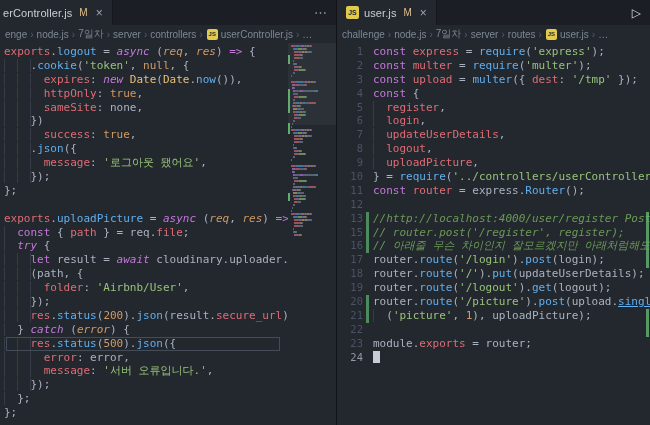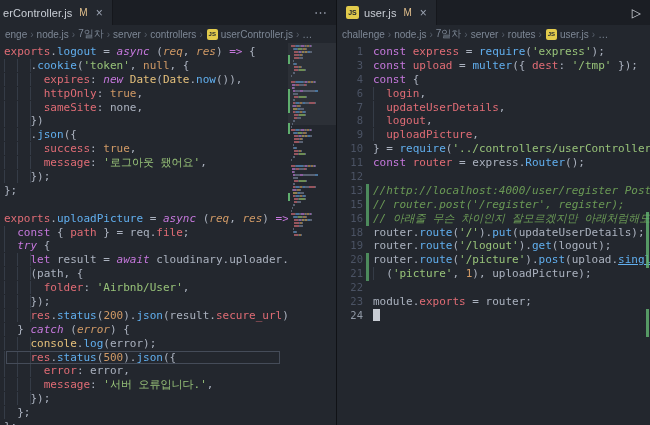--- a/index.html
+++ b/index.html
@@ -98,36 +98,35 @@
         <span class="crumb">…</span>
       </div>
     <div class="code-wrap">
       <div class="code">
           <div class="line"><span class="tk-v">exports</span><span class="tk-d">.</span><span class="tk-f">logout</span><span class="tk-d"> = </span><span class="tk-ki">async</span><span class="tk-d"> (</span><span class="tk-p">req</span><span class="tk-d">, </span><span class="tk-p">res</span><span class="tk-d">) </span><span class="tk-k">=&gt;</span><span class="tk-d"> {</span></div>
           <div class="line"><span class="tk-ind">    </span><span class="tk-d">.</span><span class="tk-f">cookie</span><span class="tk-d">(</span><span class="tk-s">'token'</span><span class="tk-d">, </span><span class="tk-n">null</span><span class="tk-d">, {</span></div>
           <div class="line"><span class="tk-ind">      </span><span class="tk-v">expires</span><span class="tk-d">: </span><span class="tk-ki">new</span><span class="tk-d"> </span><span class="tk-cls">Date</span><span class="tk-d">(</span><span class="tk-cls">Date</span><span class="tk-d">.</span><span class="tk-f">now</span><span class="tk-d">()),</span></div>
           <div class="line"><span class="tk-ind">      </span><span class="tk-v">httpOnly</span><span class="tk-d">: </span><span class="tk-n">true</span><span class="tk-d">,</span></div>
           <div class="line"><span class="tk-ind">      </span><span class="tk-v">sameSite</span><span class="tk-d">: none,</span></div>
           <div class="line"><span class="tk-ind">    </span><span class="tk-d">})</span></div>
+          <div class="line"><span class="tk-ind">      </span><span class="tk-v">success</span><span class="tk-d">: </span><span class="tk-n">true</span><span class="tk-d">,</span></div>
           <div class="line"><span class="tk-ind">    </span><span class="tk-d">.</span><span class="tk-f">json</span><span class="tk-d">({</span></div>
-          <div class="line"><span class="tk-ind">      </span><span class="tk-v">success</span><span class="tk-d">: </span><span class="tk-n">true</span><span class="tk-d">,</span></div>
           <div class="line"><span class="tk-ind">      </span><span class="tk-v">message</span><span class="tk-d">: </span><span class="tk-s">'로그아웃 됐어요'</span><span class="tk-d">,</span></div>
           <div class="line"><span class="tk-ind">    </span><span class="tk-d">});</span></div>
           <div class="line"><span class="tk-d">};</span></div>
           <div class="line"></div>
           <div class="line"><span class="tk-v">exports</span><span class="tk-d">.</span><span class="tk-f">uploadPicture</span><span class="tk-d"> = </span><span class="tk-ki">async</span><span class="tk-d"> (</span><span class="tk-p">req</span><span class="tk-d">, </span><span class="tk-p">res</span><span class="tk-d">) </span><span class="tk-k">=&gt;</span><span class="tk-d"> {</span></div>
           <div class="line"><span class="tk-ind">  </span><span class="tk-k">const</span><span class="tk-d"> { </span><span class="tk-v">path</span><span class="tk-d"> } = req.</span><span class="tk-v">file</span><span class="tk-d">;</span></div>
           <div class="line"><span class="tk-ind">  </span><span class="tk-ki">try</span><span class="tk-d"> {</span></div>
           <div class="line"><span class="tk-ind">    </span><span class="tk-k">let</span><span class="tk-d"> result = </span><span class="tk-ki">await</span><span class="tk-d"> cloudinary.uploader.</span><span class="tk-u">upload</span></div>
           <div class="line"><span class="tk-ind">    </span><span class="tk-d">(path, {</span></div>
           <div class="line"><span class="tk-ind">      </span><span class="tk-v">folder</span><span class="tk-d">: </span><span class="tk-s">'Airbnb/User'</span><span class="tk-d">,</span></div>
           <div class="line"><span class="tk-ind">    </span><span class="tk-d">});</span></div>
           <div class="line"><span class="tk-ind">    </span><span class="tk-v">res</span><span class="tk-d">.</span><span class="tk-f">status</span><span class="tk-d">(</span><span class="tk-n">200</span><span class="tk-d">).</span><span class="tk-f">json</span><span class="tk-d">(result.</span><span class="tk-v">secure_url</span><span class="tk-d">);</span></div>
           <div class="line"><span class="tk-ind">  </span><span class="tk-d">} </span><span class="tk-ki">catch</span><span class="tk-d"> (</span><span class="tk-p">error</span><span class="tk-d">) {</span></div>
-          <div class="line"><span class="tk-ind">    </span><span class="tk-cls">console</span><span class="tk-d">.</span><span class="tk-f">log</span><span class="tk-d">(error);</span></div>
           <div class="line hl"><span class="tk-ind">    </span><span class="tk-v">res</span><span class="tk-d">.</span><span class="tk-f">status</span><span class="tk-d">(</span><span class="tk-n">500</span><span class="tk-d">).</span><span class="tk-f">json</span><span class="tk-d">({</span></div>
           <div class="line"><span class="tk-ind">      </span><span class="tk-v">error</span><span class="tk-d">: error,</span></div>
           <div class="line"><span class="tk-ind">      </span><span class="tk-v">message</span><span class="tk-d">: </span><span class="tk-s">'서버 오류입니다.'</span><span class="tk-d">,</span></div>
           <div class="line"><span class="tk-ind">    </span><span class="tk-d">});</span></div>
           <div class="line"><span class="tk-ind">  </span><span class="tk-d">};</span></div>
           <div class="line"><span class="tk-d">};</span></div>
         </div>
       <div class="minimap">
         <div class="mm-slider"></div>
         <div class="mm-git" style="top:12px;height:9px"></div>
@@ -617,32 +616,35 @@
         <span class="crumb">routes</span>
         <span class="crumb-sep">›</span>
         <span class="jsicon sm">JS</span>
         <span class="crumb file">user.js</span>
         <span class="crumb-sep">›</span>
         <span class="crumb">…</span>
       </div>
     <div class="code-wrap">
       <div class="code">
           <div class="line"><span class="ln">1</span><span class="tk-k">const</span><span class="tk-d"> </span><span class="tk-v">express</span><span class="tk-d"> = </span><span class="tk-f">require</span><span class="tk-d">(</span><span class="tk-s">'express'</span><span class="tk-d">);</span></div>
+          <div class="line"><span class="ln">2</span><span class="tk-k">const</span><span class="tk-d"> </span><span class="tk-v">multer</span><span class="tk-d"> = </span><span class="tk-f">require</span><span class="tk-d">(</span><span class="tk-s">'multer'</span><span class="tk-d">);</span></div>
           <div class="line"><span class="ln">3</span><span class="tk-k">const</span><span class="tk-d"> </span><span class="tk-v">upload</span><span class="tk-d"> = </span><span class="tk-f">multer</span><span class="tk-d">({ </span><span class="tk-v">dest</span><span class="tk-d">: </span><span class="tk-s">'/tmp'</span><span class="tk-d"> });</span></div>
           <div class="line"><span class="ln">4</span><span class="tk-k">const</span><span class="tk-d"> {</span></div>
+          <div class="line"><span class="ln">5</span><span class="tk-ind">  </span><span class="tk-v">register</span><span class="tk-d">,</span></div>
           <div class="line"><span class="ln">6</span><span class="tk-ind">  </span><span class="tk-v">login</span><span class="tk-d">,</span></div>
           <div class="line"><span class="ln">7</span><span class="tk-ind">  </span><span class="tk-v">updateUserDetails</span><span class="tk-d">,</span></div>
           <div class="line"><span class="ln">8</span><span class="tk-ind">  </span><span class="tk-v">logout</span><span class="tk-d">,</span></div>
           <div class="line"><span class="ln">9</span><span class="tk-ind">  </span><span class="tk-v">uploadPicture</span><span class="tk-d">,</span></div>
           <div class="line"><span class="ln">10</span><span class="tk-d">} = </span><span class="tk-f">require</span><span class="tk-d">(</span><span class="tk-s">'../controllers/userController'</span></div>
           <div class="line"><span class="ln">11</span><span class="tk-k">const</span><span class="tk-d"> </span><span class="tk-v">router</span><span class="tk-d"> = express.</span><span class="tk-f">Router</span><span class="tk-d">();</span></div>
           <div class="line"><span class="ln">12</span></div>
           <div class="line"><span class="ln">13</span><span class="gitmark"></span><span class="tk-c">//http://localhost:4000/user/register Post</span></div>
           <div class="line"><span class="ln">15</span><span class="gitmark"></span><span class="tk-c">// router.post('/register', register);</span></div>
           <div class="line"><span class="ln">16</span><span class="gitmark"></span><span class="tk-c">// 아래줄 무슨 차이인지 잘모르겠지만 아래처럼해도 똑같이 동작함</span></div>
+          <div class="line"><span class="ln">17</span><span class="tk-d">router.</span><span class="tk-f">route</span><span class="tk-d">(</span><span class="tk-s">'/login'</span><span class="tk-d">).</span><span class="tk-f">post</span><span class="tk-d">(login);</span></div>
           <div class="line"><span class="ln">18</span><span class="tk-d">router.</span><span class="tk-f">route</span><span class="tk-d">(</span><span class="tk-s">'/'</span><span class="tk-d">).</span><span class="tk-f">put</span><span class="tk-d">(updateUserDetails);</span></div>
           <div class="line"><span class="ln">19</span><span class="tk-d">router.</span><span class="tk-f">route</span><span class="tk-d">(</span><span class="tk-s">'/logout'</span><span class="tk-d">).</span><span class="tk-f">get</span><span class="tk-d">(logout);</span></div>
           <div class="line"><span class="ln">20</span><span class="gitmark"></span><span class="tk-d">router.</span><span class="tk-f">route</span><span class="tk-d">(</span><span class="tk-s">'/picture'</span><span class="tk-d">).</span><span class="tk-f">post</span><span class="tk-d">(upload.</span><span class="tk-u">single</span></div>
           <div class="line"><span class="ln">21</span><span class="gitmark"></span><span class="tk-ind">  </span><span class="tk-d">(</span><span class="tk-s">'picture'</span><span class="tk-d">, </span><span class="tk-n">1</span><span class="tk-d">), uploadPicture);</span></div>
           <div class="line"><span class="ln">22</span></div>
           <div class="line"><span class="ln">23</span><span class="tk-d">module.</span><span class="tk-v">exports</span><span class="tk-d"> = router;</span></div>
           <div class="line curline"><span class="ln">24</span><span class="cursor"></span></div>
         </div>
       <div class="ruler-mark" style="top:169px;height:56px"></div>
       <div class="ruler-mark" style="top:266px;height:28px"></div>

